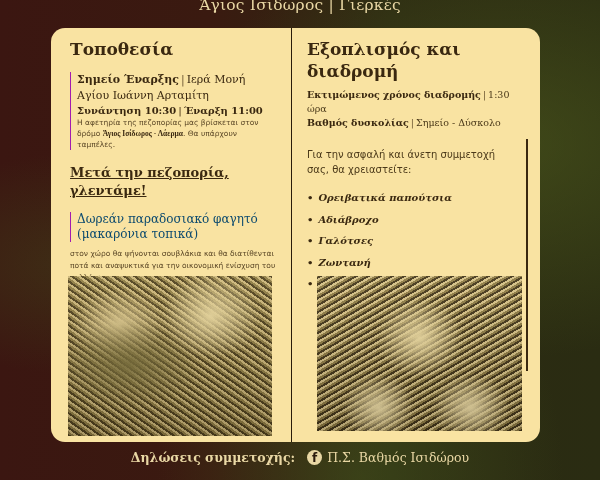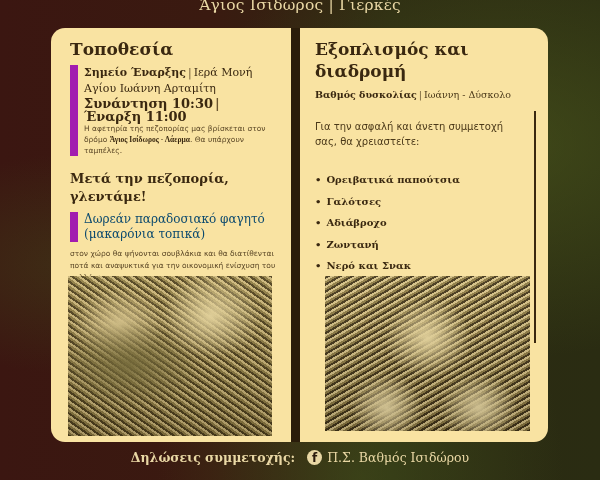--- a/index.html
+++ b/index.html
@@ -17,41 +17,41 @@
     position: absolute; top: -4px; left: 0; width: 600px; text-align: center;
     font-family: "DejaVu Serif", serif; font-size: 15.5px; color: #e9d7a4;
     letter-spacing: 0.2px;
   }
   .card {
     position: absolute; top: 28px; height: 414px;
     background: #f9e3a2;
     color: #3a2a10;
   }
   .card-left { left: 51px; width: 240px; border-radius: 14px 0 0 14px; padding: 10px 14px 12px 19px; }
-  .card-right { left: 300px; width: 248px; border-radius: 0 14px 14px 0; padding: 10px 10px 0 15px; }
+  .card-right { left: 292px; width: 248px; border-radius: 0 14px 14px 0; padding: 10px 10px 0 15px; }
   .divider-bar {
     position: absolute; left: 291px; top: 28px; width: 9px; height: 414px;
     background: #2a1c0a;
   }
   h2 {
     font-family: "DejaVu Serif", serif; font-weight: bold;
     font-size: 17px; color: #3a2810; line-height: 22px;
   }
   .left-block {
-    border-left: 8px solid #a21caf; padding-left: 6px; margin-top: 5px;
+    border-left: 1px solid #a21caf; padding-left: 6px; margin-top: 12px;
   }
   .line-a { font-size: 11px; line-height: 16px; color: #3a2810; }
   .line-a b { font-weight: bold; }
   .sep { color: #6a5530; padding: 0 2px; }
   .small { font-family: "DejaVu Sans", sans-serif; font-size: 7.5px; line-height: 11px; color: #5a4625; }
   .small b { font-family: Liberation Serif, serif; color: #3a2810; font-weight: bold; font-size: 7.5px; }
-  .meet { font-size: 13px; font-weight: bold; line-height: 13px; color: #3a2810; }
+  .meet { font-size: 10px; font-weight: bold; line-height: 13px; color: #3a2810; }
   h3 {
     font-family: "DejaVu Serif", serif; font-weight: bold; font-size: 13px;
-    color: #3a2810; margin-top: 14px; line-height: 18px;
+    color: #3a2810; margin-top: 14px; line-height: 18px; text-decoration: underline;
   }
   .venue { font-size: 9.5px; line-height: 14px; font-weight: bold; color: #3a2810; }
   .venue span.reg { font-weight: bold; }
   .food { font-size: 12px; line-height: 15px; color: #0c4a6e; margin-top: 6px; }
   .desc { font-family: "DejaVu Sans", sans-serif; font-size: 7.5px; line-height: 12px; color: #5a4625; margin-top: 6px; }
   .img-box {
     position: absolute; overflow: hidden;
   }
   .img-left { left: 17px; top: 248px; width: 204px; height: 160px;
     background:
@@ -75,21 +75,21 @@
   }
   .specs { margin-top: 6px; }
   .spec-line { font-size: 9.5px; line-height: 14px; color: #3a2810; }
   .spec-line b { font-weight: bold; }
   .spec-line .val { font-weight: normal; color: #4a3818; }
   .need-block { position: relative; margin-top: 17px; padding-right: 12px; }
   .need-block::after {
     content: ""; position: absolute; right: 2px; top: -8px; height: 232px; width: 2px; background: #3a2810;
   }
   .need-intro { font-family: "DejaVu Sans", sans-serif; font-size: 10px; line-height: 15px; color: #4a3818; }
-  ul.items { list-style: none; margin-top: 20px; }
+  ul.items { list-style: none; margin-top: 10px; font-style: italic; }
   ul.items li { font-size: 10px; font-weight: bold; line-height: 21.5px; color: #3a2810; }
   ul.items li::before { content: "\2022"; margin-right: 5px; }
   .footer {
     position: absolute; top: 450px; left: 0; width: 600px; text-align: center;
     color: #e9d7a4; font-size: 12.5px; white-space: nowrap;
   }
   .footer .label { font-weight: bold; }
   .footer .item { display: inline-flex; align-items: center; margin-left: 8px; }
   .icon-circle {
     display: inline-block; width: 15px; height: 15px; border-radius: 50%;
@@ -133,29 +133,32 @@
 
   <div class="img-box img-left"></div>
 </div>
 
 <div class="divider-bar"></div>
 
 <div class="card card-right">
   <h2>Εξοπλισμός και διαδρομή</h2>
   <div class="specs">
     <div class="spec-line">
-      <b>Βαθμός δυσκολίας</b><span class="sep">|</span><span class="val">Ιωάννη - Δύσκολο</span>
+      <b>Εκτιμώμενος χρόνος διαδρομής</b><span class="sep">|</span><span class="val">1:30 ώρα</span>
+    </div>
+    <div class="spec-line">
+      <b>Βαθμός δυσκολίας</b><span class="sep">|</span><span class="val">Σημείο - Δύσκολο</span>
     </div>
   </div>
   <div class="need-block">
     <div class="need-intro">Για την ασφαλή και άνετη συμμετοχή σας, θα χρειαστείτε:</div>
     <ul class="items">
       <li>Ορειβατικά παπούτσια</li>
+      <li>Αδιάβροχο</li>
       <li>Γαλότσες</li>
-      <li>Αδιάβροχο</li>
       <li>Ζωντανή</li>
       <li>Νερό και Σνακ</li>
     </ul>
   </div>
   <div class="img-box img-right"></div>
 </div>
 
 <div class="footer">
   <span class="label">Δηλώσεις συμμετοχής:</span>
   <span class="item">

